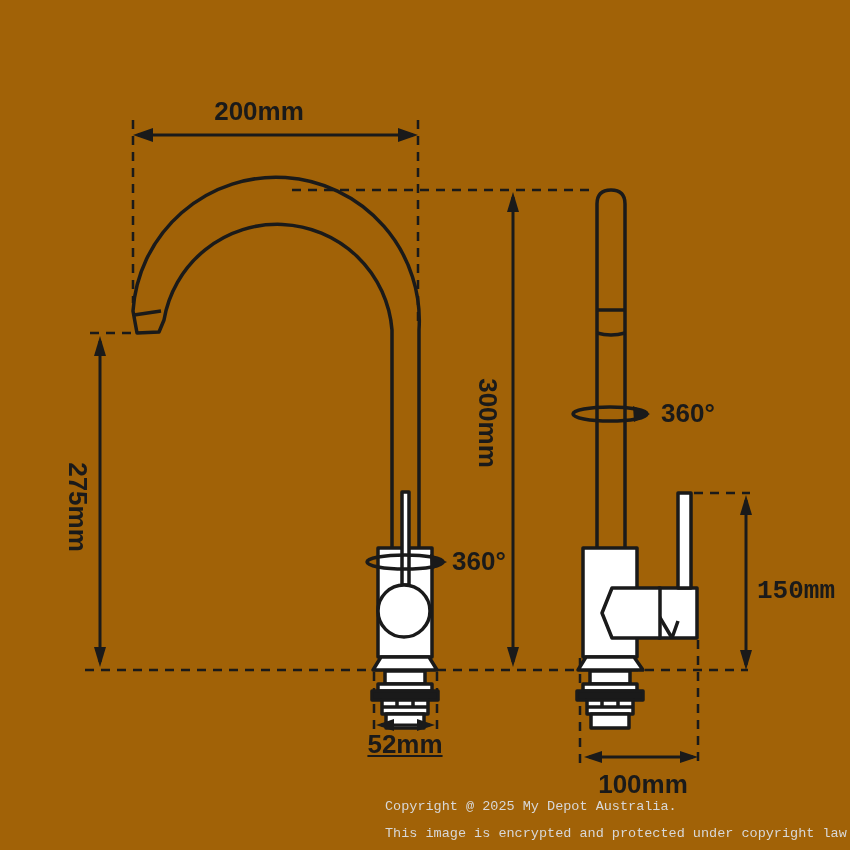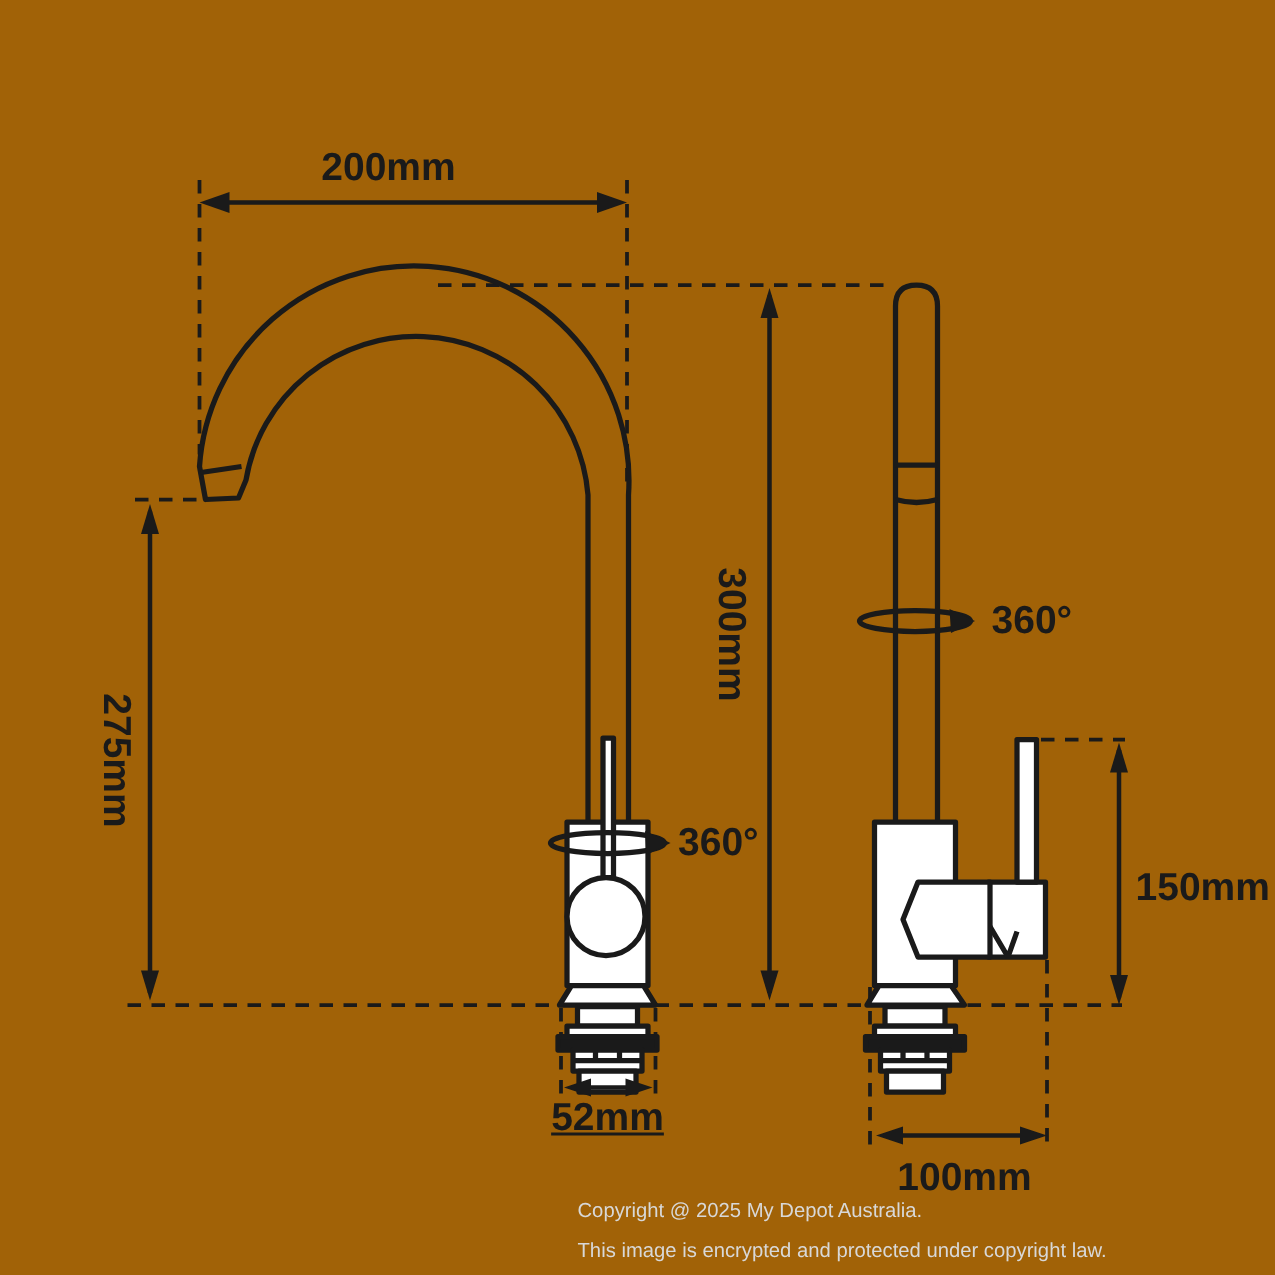--- a/index.html
+++ b/index.html
@@ -8,21 +8,21 @@
     font-family:"Liberation Sans", sans-serif;
   }
   .diagram-svg{position:absolute;left:0;top:0;}
   .dim-label{
     position:absolute;font-size:26px;font-weight:600;color:#1a1a1a;
     white-space:nowrap;line-height:1;letter-spacing:0;
   }
   .center-x{transform:translateX(-50%);}
   .rot{transform:translate(-50%,-50%) rotate(90deg);transform-origin:center;}
   .watermark{
-    position:absolute;font-family:Liberation Sans, sans-serif;
+    position:absolute;font-family:Liberation Mono, monospace;
     font-size:13.5px;color:#d8d8d8;white-space:nowrap;line-height:1.2;
   }
 </style>
 </head>
 <body>
 
 <div class="canvas">
 
   <svg class="diagram-svg" width="850" height="850" viewBox="0 0 850 850">
 
@@ -121,21 +121,21 @@
   <div class="dim-label center-x" style="left:259px;top:98px;">200mm</div>
 
   <div class="dim-label rot" style="left:78px;top:507px;">275mm</div>
 
   <div class="dim-label rot" style="left:488px;top:423px;">300mm</div>
 
   <div class="dim-label" style="left:452px;top:548px;">360°</div>
 
   <div class="dim-label" style="left:661px;top:400px;">360°</div>
 
-  <div class="dim-label" style="left:757px;top:578px;">150mm</div>
+  <div class="dim-label" style="left:757px;top:578px;font-family:Liberation Mono, monospace;">150mm</div>
 
   <div class="dim-label center-x" style="left:405px;top:731px;text-decoration:underline;">52mm</div>
 
   <div class="dim-label center-x" style="left:643px;top:771px;">100mm</div>
 
   <div class="watermark" style="left:385px;top:799px;">Copyright @ 2025 My Depot Australia.</div>
 
   <div class="watermark" style="left:385px;top:826px;">This image is encrypted and protected under copyright law.</div>
 
 </div>

